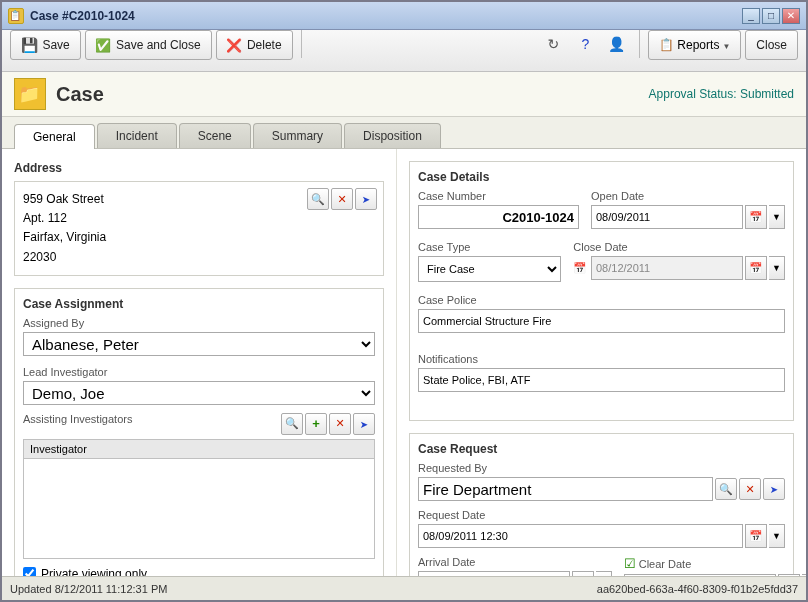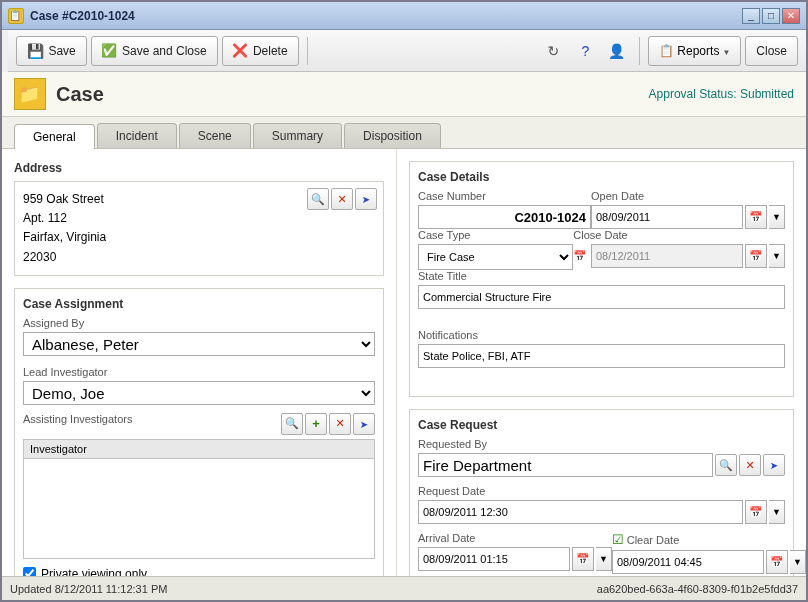--- a/index.html
+++ b/index.html
@@ -52,26 +52,25 @@
       display: flex; align-items: center; justify-content: center;
       color: #1a2a4a;
     }
     .title-btn.close-btn { background: linear-gradient(to bottom, #f0a0a0, #d06060); color: white; }
 
     
     .toolbar {
       background: linear-gradient(to bottom, #f8f8f8, #e8e8e8);
       height: 42px;
       display: flex;
-      align-items: center;
+      align-items: flex-start;
       padding: 0 8px;
       gap: 4px;
       border-bottom: 1px solid #c0c0c0;
       flex-shrink: 0;
-      margin-left: 6px;
     }
     .tool-btn {
       display: flex; align-items: center; gap: 4px;
       padding: 4px 10px;
       background: linear-gradient(to bottom, #ffffff, #e8e8e8);
       border: 1px solid #aaa;
       border-radius: 3px;
       cursor: pointer;
       font-size: 12px;
       color: #222;
@@ -264,21 +263,21 @@
     .private-check {
       display: flex; align-items: center; gap: 5px; margin-top: 8px;
     }
 
     
     .case-details-section {
       border: 1px solid #d0d0c8;
       padding: 8px;
       margin-bottom: 12px;
     }
-    .two-col-right { display: flex; margin-bottom: 0; }
+    .two-col-right { display: flex; gap: 12px; margin-bottom: 12px; }
     .col-left { flex: 1; }
     .col-right { flex: 0 0 160px; }
 
     input.text-input {
       width: 100%;
       height: 24px;
       border: 1px solid #aaa;
       padding: 2px 4px;
       font-size: 11px;
       background: white;
@@ -564,21 +563,21 @@
               <input type="text" style="background: rgb(240, 240, 240); color: rgb(136, 136, 136);" value="08/12/2011">
               <button class="calendar-btn">
                 <span>📅</span>
               </button>
               <div class="dropdown-arrow">▼</div>
             </div>
           </div>
         </div>
 
         <div class="field-group">
-          <div class="field-label">State Title</div>
+          <div class="field-label">Case Police</div>
           <input type="text" class="full-input" value="Commercial Structure Fire" style="">
         </div>
 
         <div class="field-group">
           <div class="field-label">Notifications</div>
           <input type="text" class="full-input" value="State Police, FBI, ATF" style="">
         </div>
       </div>
 
       <div class="case-request-section">

